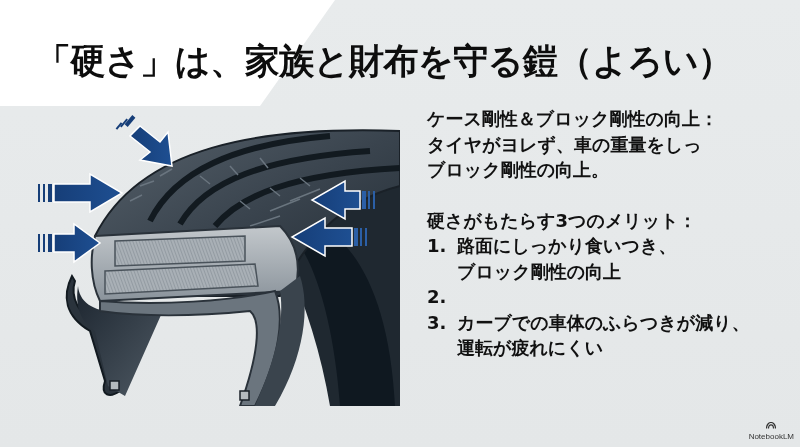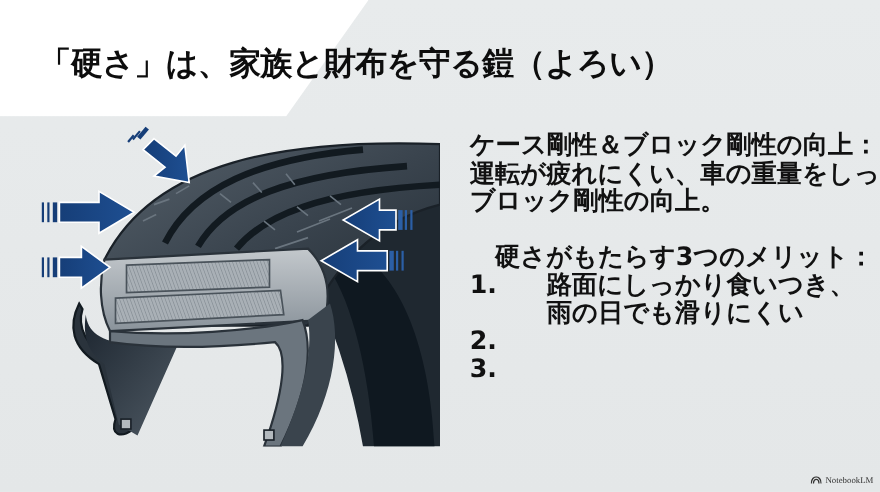--- a/index.html
+++ b/index.html
@@ -26,77 +26,76 @@
       top: 0;
       width: 800px;
       height: 106px;
       background: #ffffff;
       clip-path: polygon(0 0, 335px 0, 260px 106px, 0 106px);
     }
     .title {
       position: absolute;
       left: 36px;
       top: 38px;
-      font-size: 29px;
+      font-size: 35px;
       font-weight: bold;
       letter-spacing: -0.5px;
       white-space: nowrap;
       color: #0d0d0d;
     }
     .tire-art {
       position: absolute;
       left: 0;
       top: 106px;
       width: 400px;
       height: 300px;
     }
     .text-panel {
       position: absolute;
       left: 427px;
-      top: 120px;
+      top: 106px;
       width: 360px;
-      font-size: 23px;
+      font-size: 18px;
       font-weight: bold;
       line-height: 25.5px;
       color: #111111;
     }
     .para {
       margin: 0 0 25px 0;
     }
     .para-line {
       display: block;
       white-space: nowrap;
     }
     .benefits-heading {
       display: block;
       white-space: nowrap;
-      margin-left: 23px;
     }
     .benefit {
       display: flex;
       white-space: nowrap;
     }
     .benefit-num {
       width: 30px;
       flex: none;
     }
     .benefit-text span {
       display: block;
-      margin-left: 40px;
     }
     .badge {
       position: absolute;
       right: 6px;
       bottom: 6px;
       display: flex;
       align-items: center;
       gap: 3px;
-      font-family: Liberation Serif, serif;
+      font-family: Liberation Sans, sans-serif;
       font-size: 8px;
       color: #333333;
+      flex-direction: column;
     }
     .badge svg {
       width: 10px;
       height: 7px;
     }
   </style>
 </head>
 <body>
 
 <div class="slide">
@@ -199,43 +198,47 @@
       <path d="M352 122 L325 122 L325 112 L292 131 L325 150 L325 140 L352 140 Z" fill="url(#arrowGrad)" stroke="#ffffff" stroke-width="1.5"></path>
       <rect x="354" y="122" width="4" height="18" fill="#2b5fa6"></rect>
       <rect x="360" y="122" width="2" height="18" fill="#2b5fa6"></rect>
       <rect x="365" y="122" width="2" height="18" fill="#2b5fa6"></rect>
     </g>
   </svg>
 
   <div class="text-panel">
     <div class="para">
       <span class="para-line">ケース剛性＆ブロック剛性の向上：</span>
-      <span class="para-line">運転が疲れにくい、車の重量をしっ</span>
+      <span class="para-line">タイヤがヨレず、車の重量をしっ</span>
       <span class="para-line">ブロック剛性の向上。</span>
     </div>
 
     <div>
       <span class="benefits-heading">硬さがもたらす3つのメリット：</span>
 
       <div class="benefit">
         <span class="benefit-num">1.</span>
         <div class="benefit-text">
           <span>路面にしっかり食いつき、</span>
-          <span>雨の日でも滑りにくい</span>
+          <span>ブロック剛性の向上</span>
         </div>
       </div>
 
       <div class="benefit">
         <span class="benefit-num">2.</span>
         <div class="benefit-text">
         </div>
       </div>
 
       <div class="benefit">
         <span class="benefit-num">3.</span>
+        <div class="benefit-text">
+          <span>カーブでの車体のふらつきが減り、</span>
+          <span>運転が疲れにくい</span>
+        </div>
       </div>
     </div>
   </div>
 
   <div class="badge">
     <svg viewBox="0 0 10 7" xmlns="http://www.w3.org/2000/svg">
       <path d="M0.5 6.5 C0.5 2.5 3 0.5 5 0.5 C7 0.5 9.5 2.5 9.5 6.5" fill="none" stroke="#333" stroke-width="1.2"></path>
       <path d="M2.5 6.5 C2.5 4 3.8 2.8 5 2.8 C6.2 2.8 7.5 4 7.5 6.5" fill="none" stroke="#333" stroke-width="1.2"></path>
     </svg>
     <span>NotebookLM</span>

